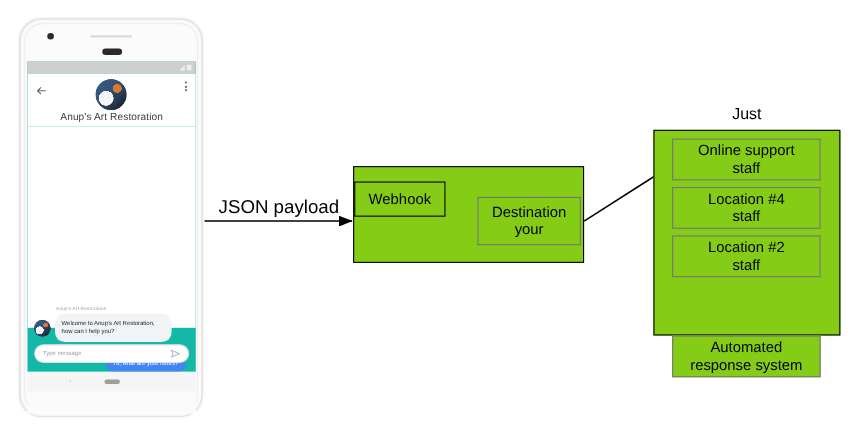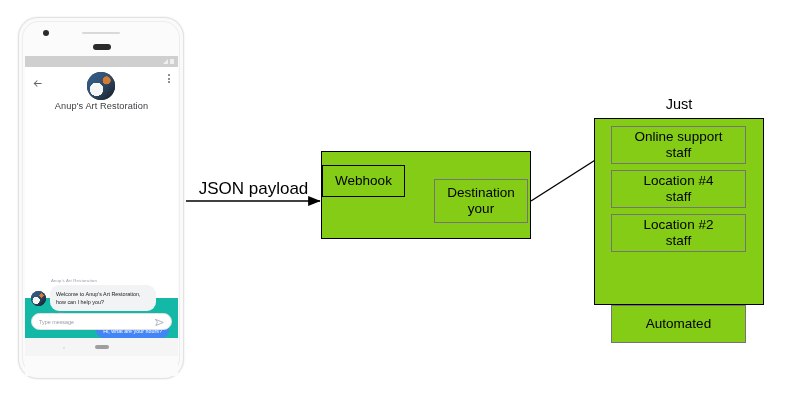--- a/index.html
+++ b/index.html
@@ -460,14 +460,15 @@
 <div class="box brand-item" id="brand-loc2">
   <div>
     <span>Location #2</span><br>
     <span>staff</span>
   </div>
 </div>
 
 <div class="box brand-item" id="brand-auto">
   <div>
     <span>Automated</span><br>
+    <span>response system</span>
   </div>
 </div>
 
 </body></html>

